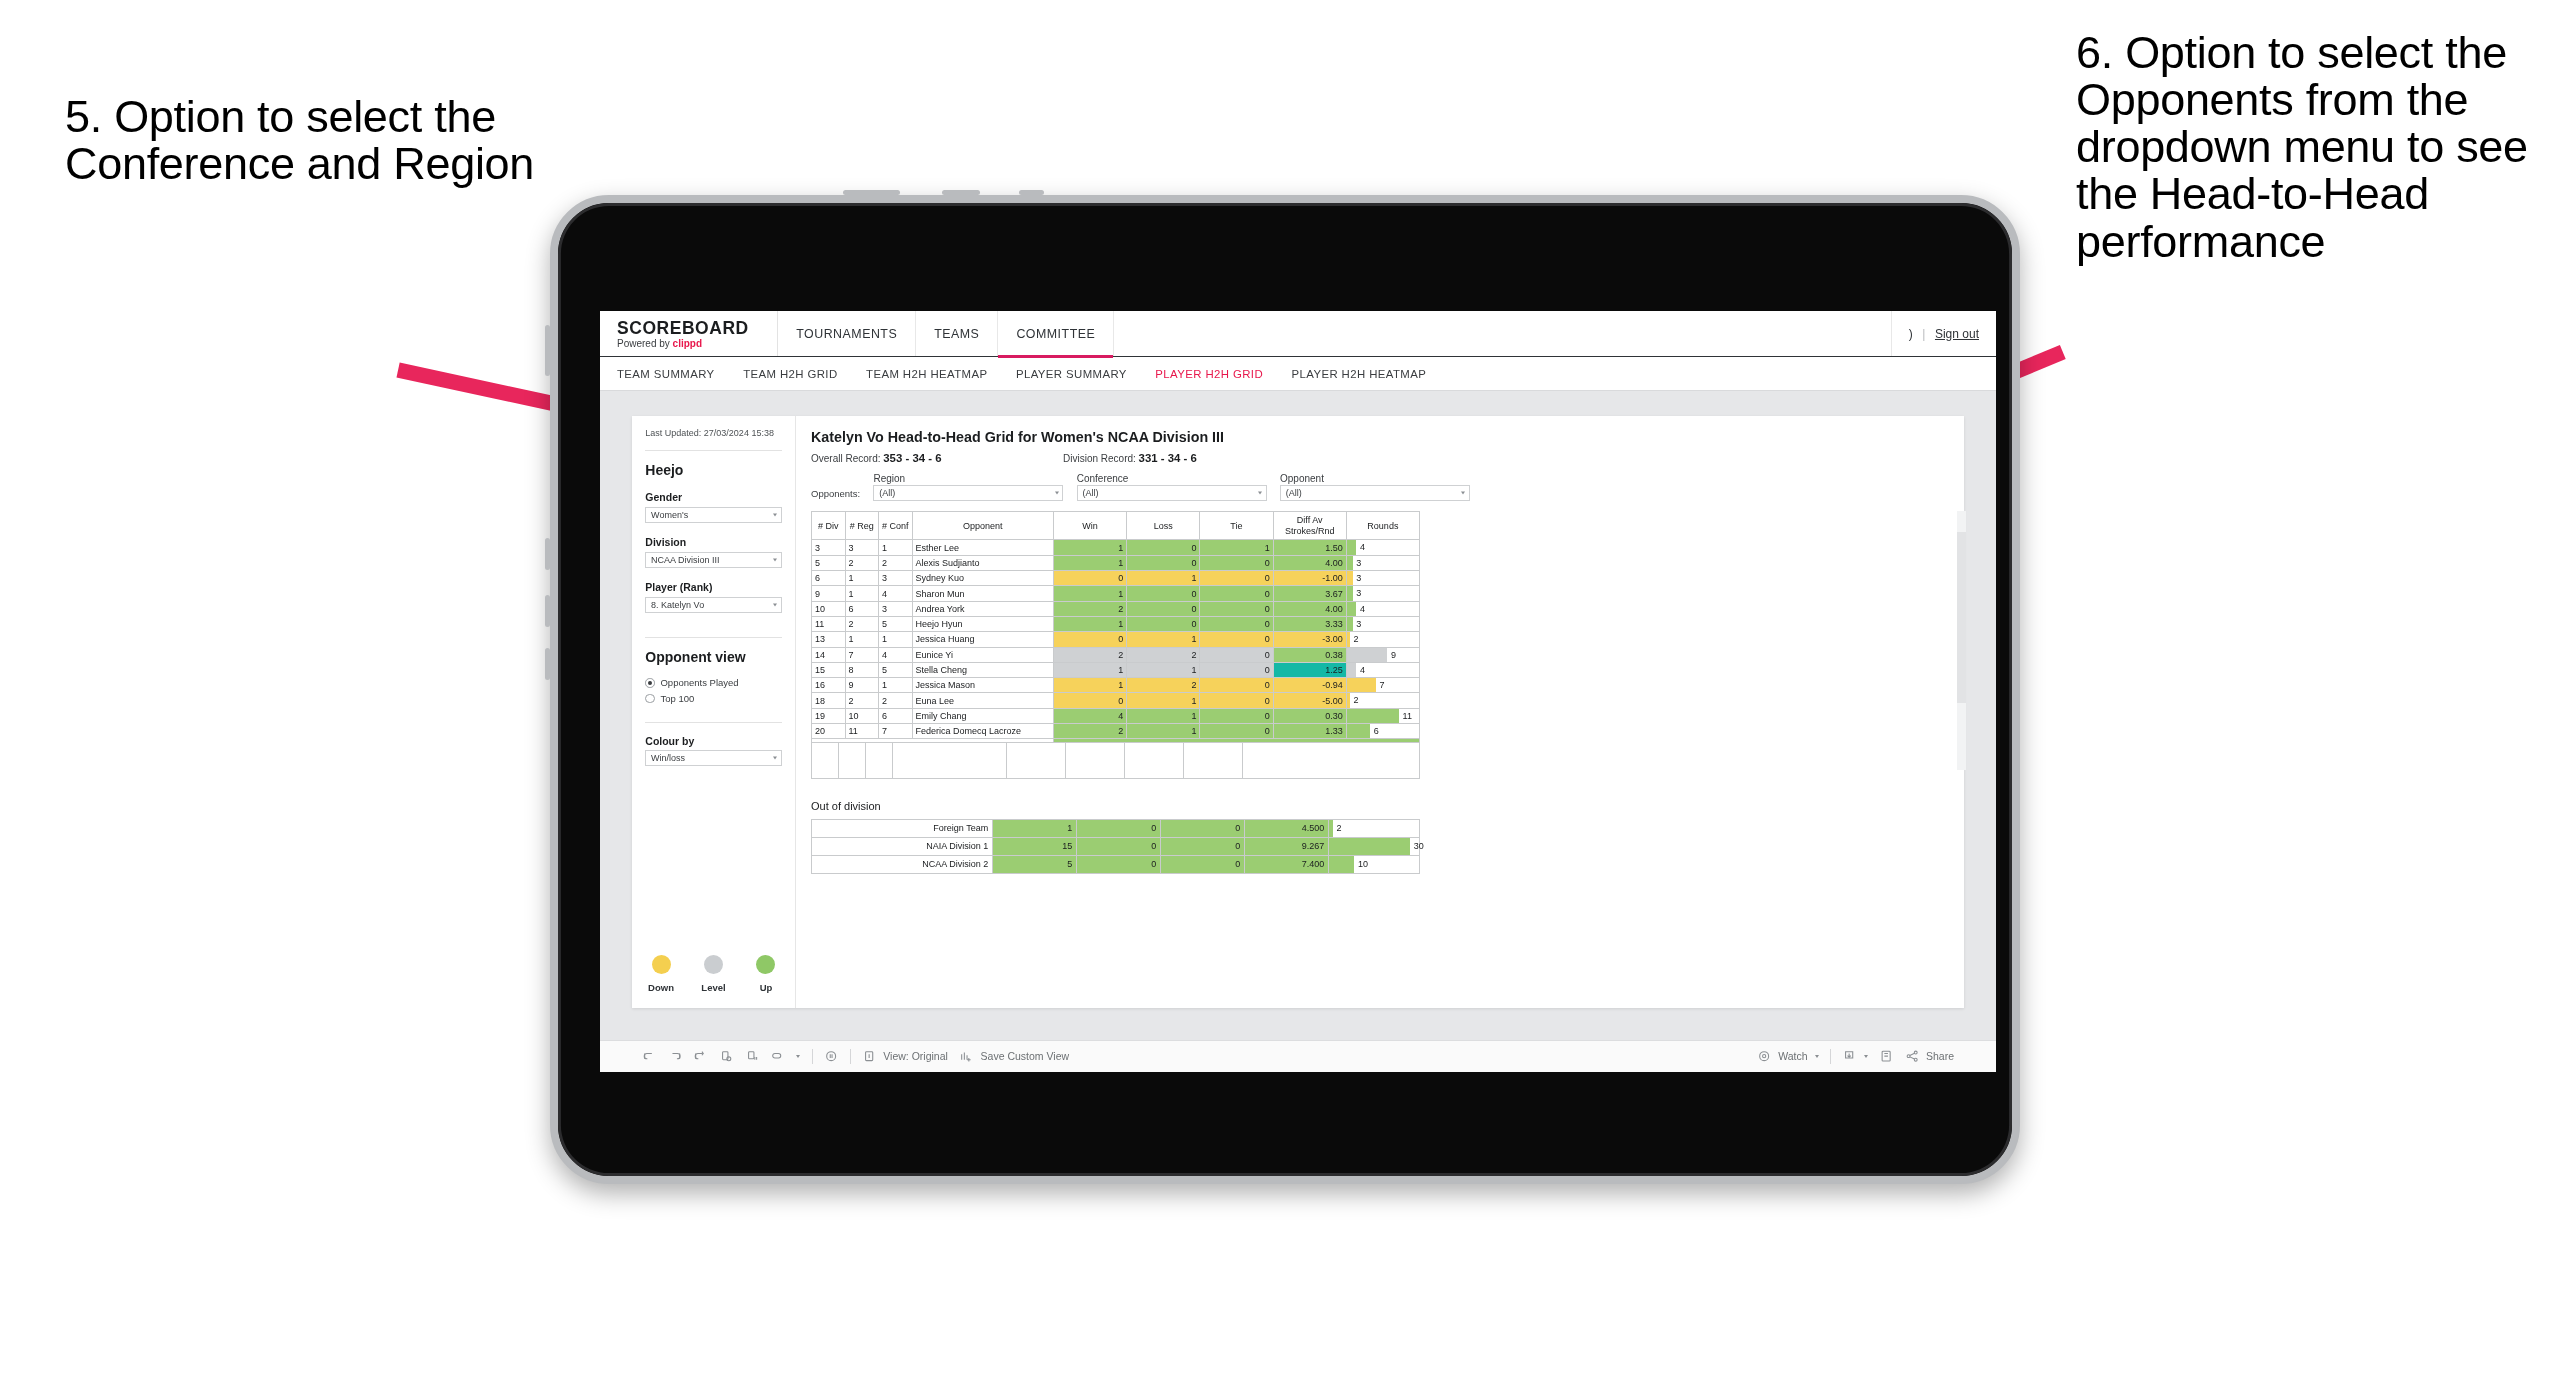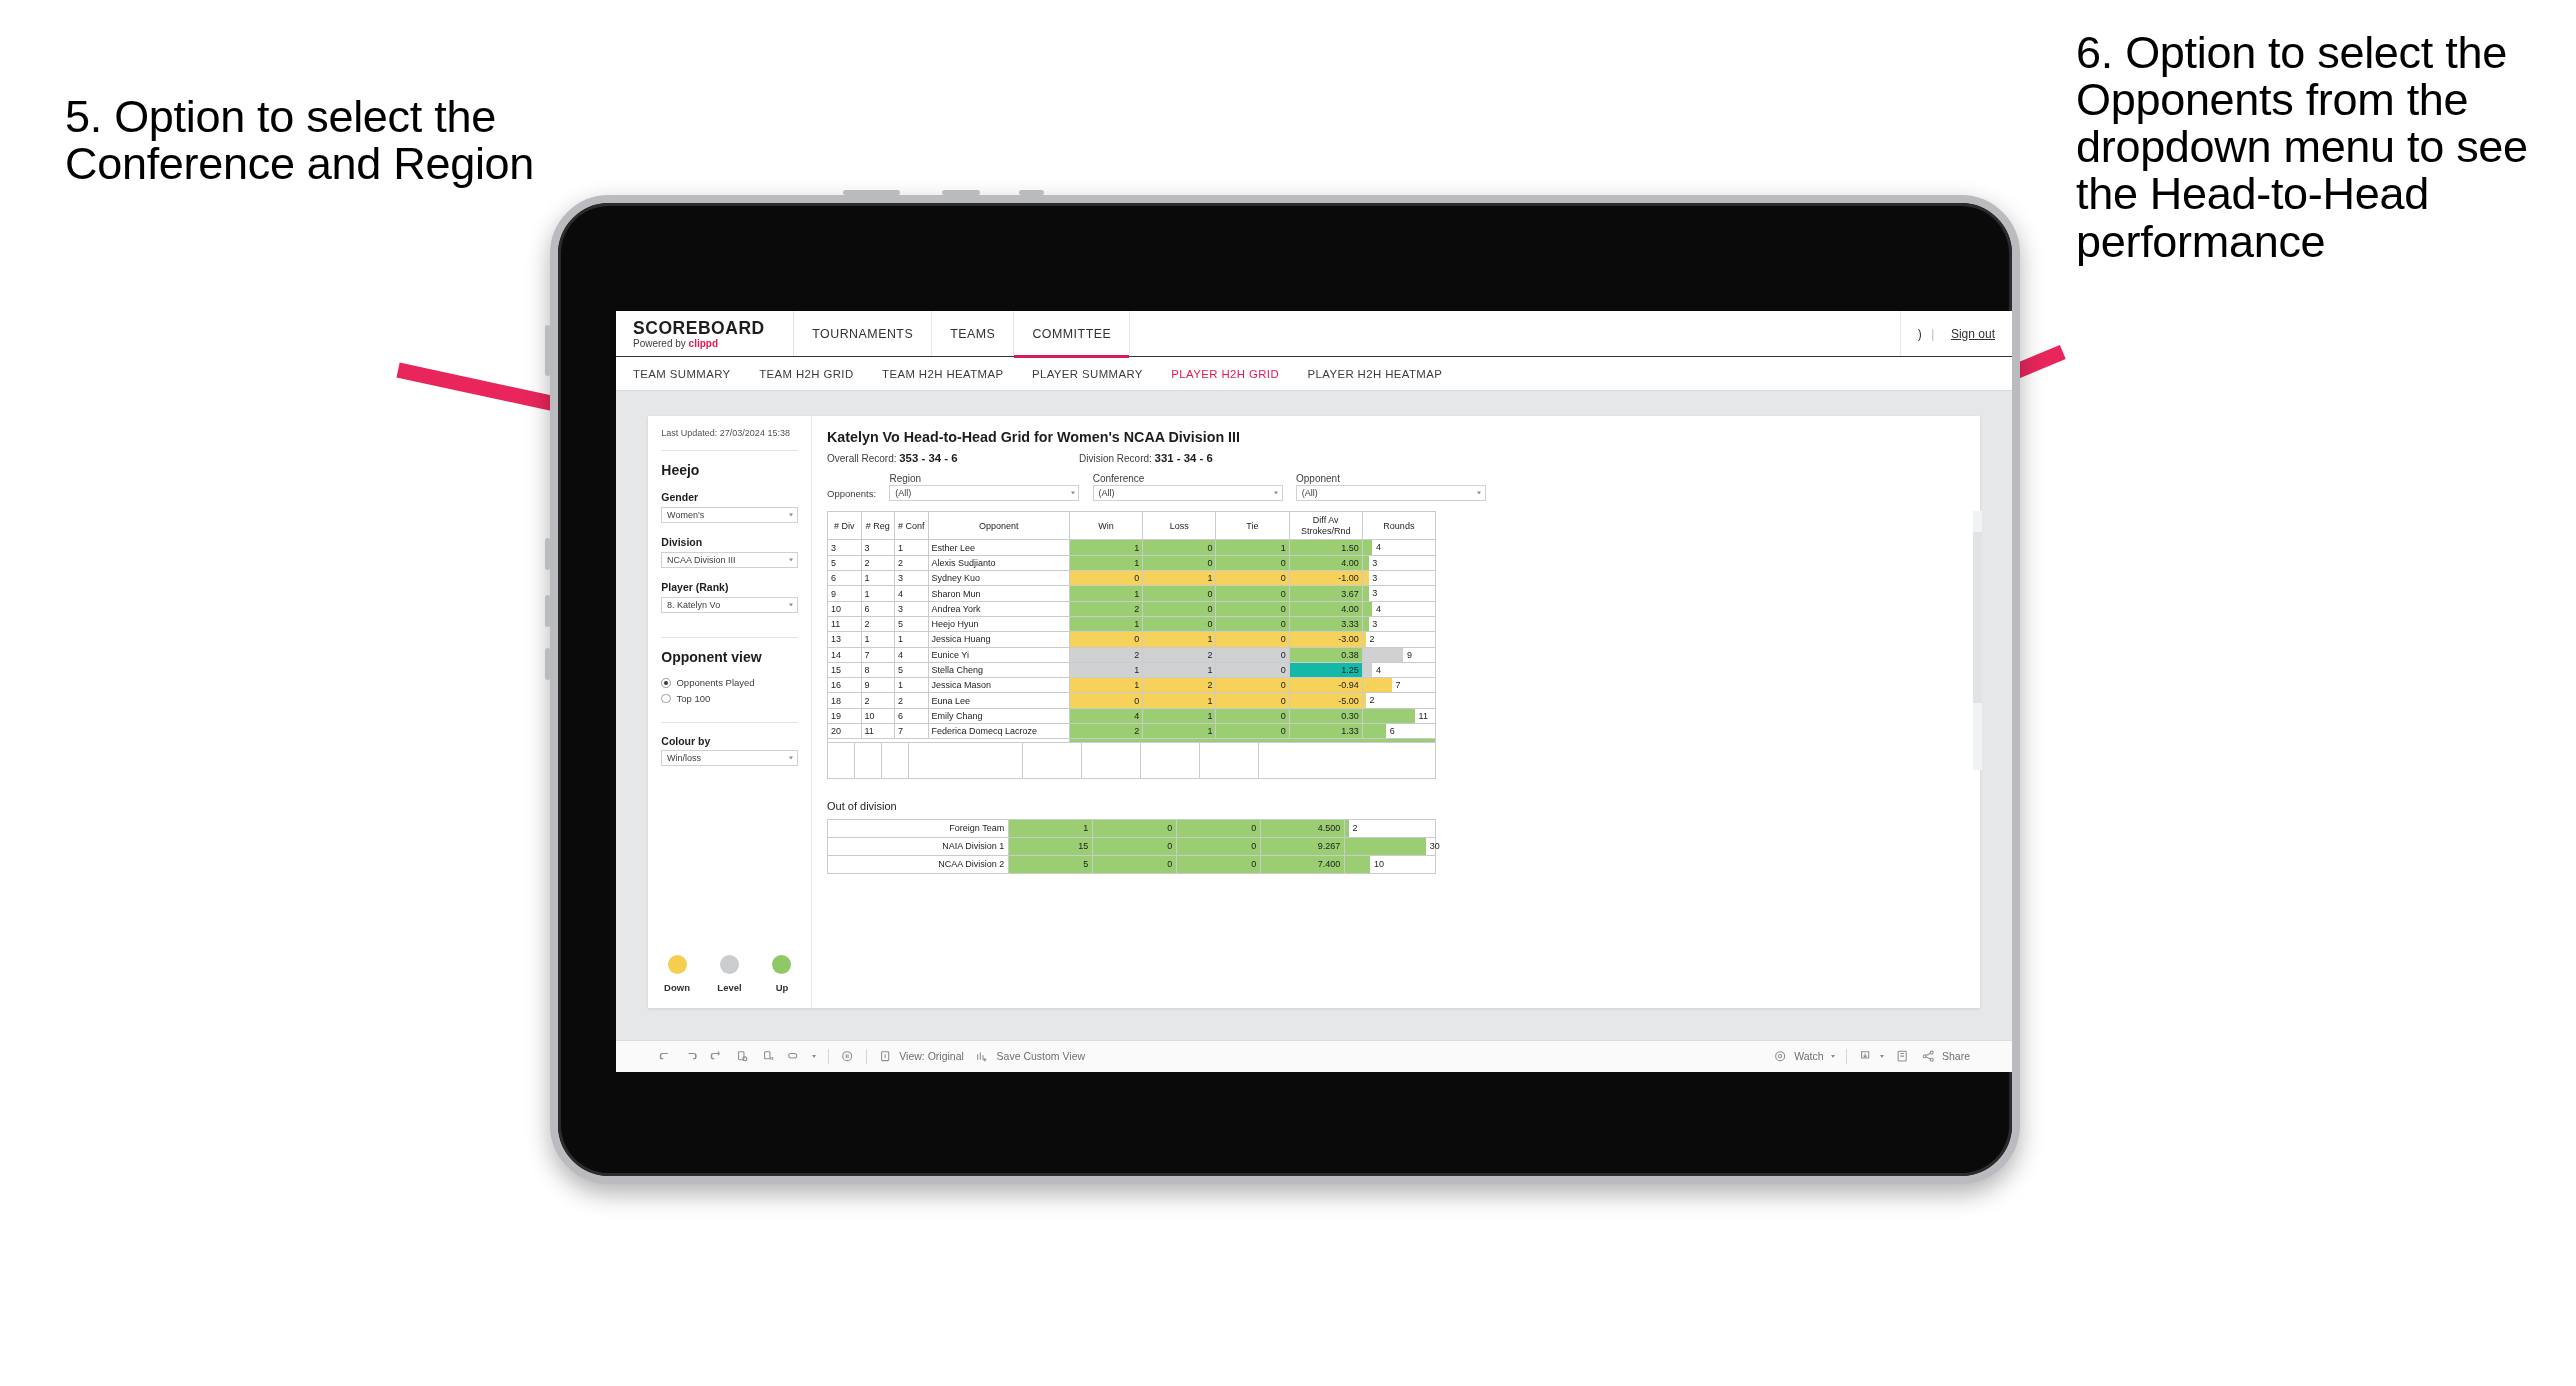--- a/index.html
+++ b/index.html
@@ -46,21 +46,21 @@
   #tb-top2 { width: 38px; height: 5.7px; left: 384px; top: -13.3px; }
   #tb-top3 { width: 25px; height: 5.7px; left: 461px; top: -13.3px; }
   #tb-left1{ width: 5.7px; height: 51px; left: -13.3px; top: 122px; }
   #tb-left2{ width: 5.7px; height: 32px; left: -13.3px; top: 335px; }
   #tb-left3{ width: 5.7px; height: 32px; left: -13.3px; top: 392px; }
   #tb-left4{ width: 5.7px; height: 32px; left: -13.3px; top: 445px; }
 
   
   #screen {
     position: absolute;
-    left: 58px; top: 108px;
+    left: 42px; top: 108px;
     width: 1396px; height: 761px;
     background: #e6e7e9;
     overflow: hidden;
   }
 
   
   #topnav {
     display:flex; align-items:stretch;
     height: 46px; background:#ffffff;
     border-bottom: 1.9px solid #2f3337;
@@ -87,21 +87,21 @@
   }
   .topnav-item.active::after{
     content:""; position:absolute; left:0; right:0; bottom:-1.9px; height:2.9px; background:#d81b60;
   }
   #topnav-spacer{ flex:1; border-right:1px solid #e8e8e8; }
   #topnav-right{
     display:flex; align-items:center; gap:9.5px; padding: 0 17px;
     font-size: 12px; color:#2f3337;
   }
   #topnav-right .sep { color:#b9bbbe; }
-  #signout { text-decoration: underline; cursor:pointer;margin-left:7px; }
+  #signout { text-decoration: underline; cursor:pointer; }
 
   
   #subnav {
     display:flex; align-items:center; gap: 28.5px;
     height: 34px; padding: 0 17px; background:#fff;
     border-bottom: 1px solid #d9dadc;
   }
   .subnav-item { font-size: 11.4px; letter-spacing:0.4px; color:#3a3d40; cursor:pointer; }
   .subnav-item.active { color:#e8174c; }
 

